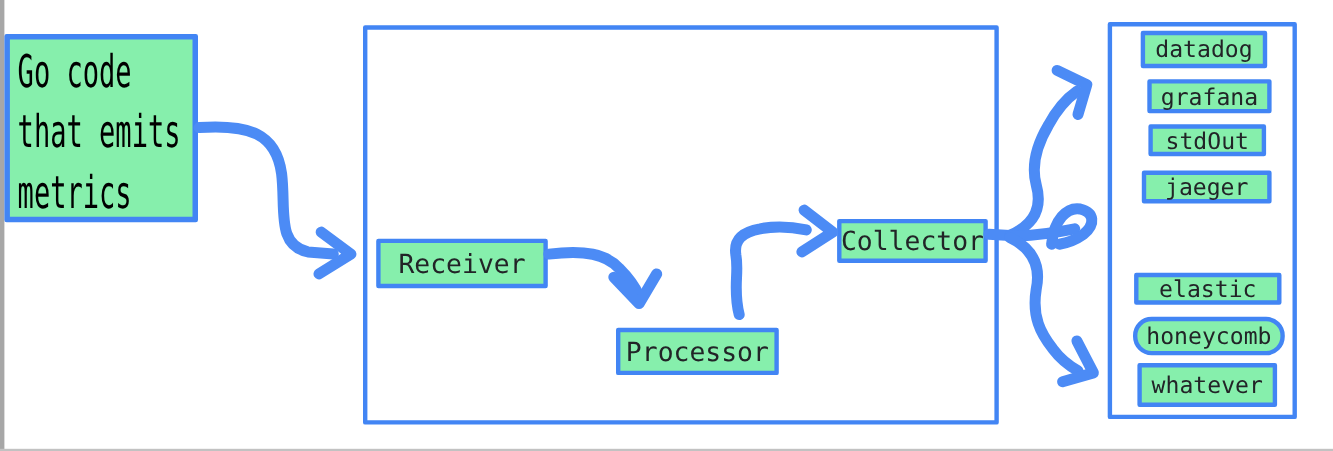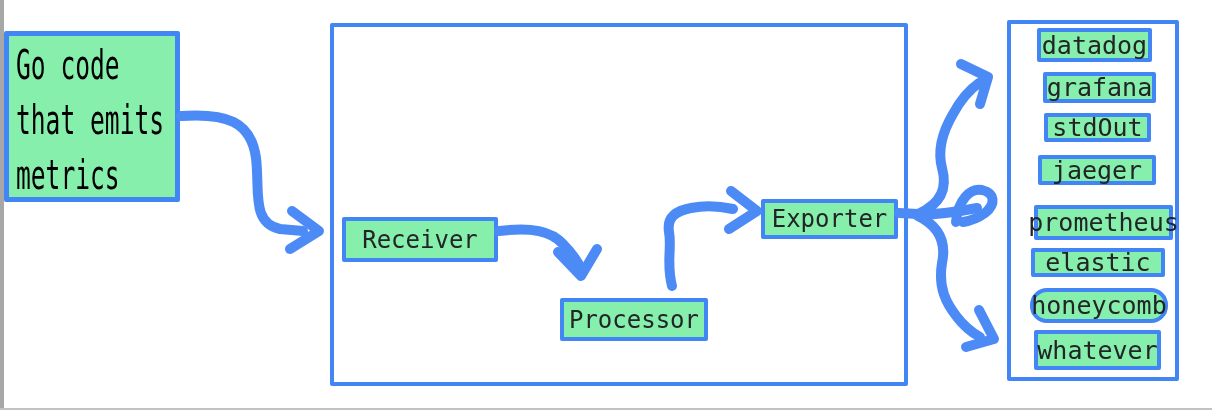--- a/index.html
+++ b/index.html
@@ -54,21 +54,21 @@
     font-size: 24px; color: var(--label-text, #222427);
   }
   .receiver  { left: 342px; top: 217px; width: 156px; height: 45px; }
   .processor { left: 560px; top: 298px; width: 148px; height: 43px; }
   .exporter  { left: 761px; top: 199px; width: 137px; height: 40px; }
 
   
   .dest-outer { left: 1007px; top: 20px; width: 172px; height: 361px; background: transparent; }
   .dest {
     display: flex; align-items: center; justify-content: center;
-    font-size: 25px; color: var(--label-text, #222427);
+    font-size: 21px; color: var(--label-text, #222427);
   }
   .d0 { left: 1037px; top: 28px;  width: 115px; height: 34px; }
   .d1 { left: 1043px; top: 72px;  width: 113px; height: 31px; }
   .d2 { left: 1044px; top: 113px; width: 107px; height: 29px; }
   .d3 { left: 1038px; top: 155px; width: 118px; height: 30px; }
   .d4 { left: 1034px; top: 205px; width: 139px; height: 35px; }
   .d5 { left: 1031px; top: 248px; width: 134px; height: 29px; }
   .d6 { left: 1030px; top: 288px; width: 138px; height: 35px; border-radius: 17px; }
   .d7 { left: 1034px; top: 330px; width: 127px; height: 40px; }
 
@@ -102,38 +102,35 @@
 
   <div class="box collector-box"></div>
 
   <div class="box node receiver">
     <span>Receiver</span>
   </div>
   <div class="box node processor">
     <span>Processor</span>
   </div>
   <div class="box node exporter">
-    <span>Exporter</span>
+    <span>Collector</span>
   </div>
 
   <div class="box dest-outer"></div>
   <div class="box dest d0">
     <span>datadog</span>
   </div>
   <div class="box dest d1">
     <span>grafana</span>
   </div>
   <div class="box dest d2">
     <span>stdOut</span>
   </div>
   <div class="box dest d3">
     <span>jaeger</span>
-  </div>
-  <div class="box dest d4">
-    <span>prometheus</span>
   </div>
   <div class="box dest d5">
     <span>elastic</span>
   </div>
   <div class="box dest d6">
     <span>honeycomb</span>
   </div>
   <div class="box dest d7">
     <span>whatever</span>
   </div>

